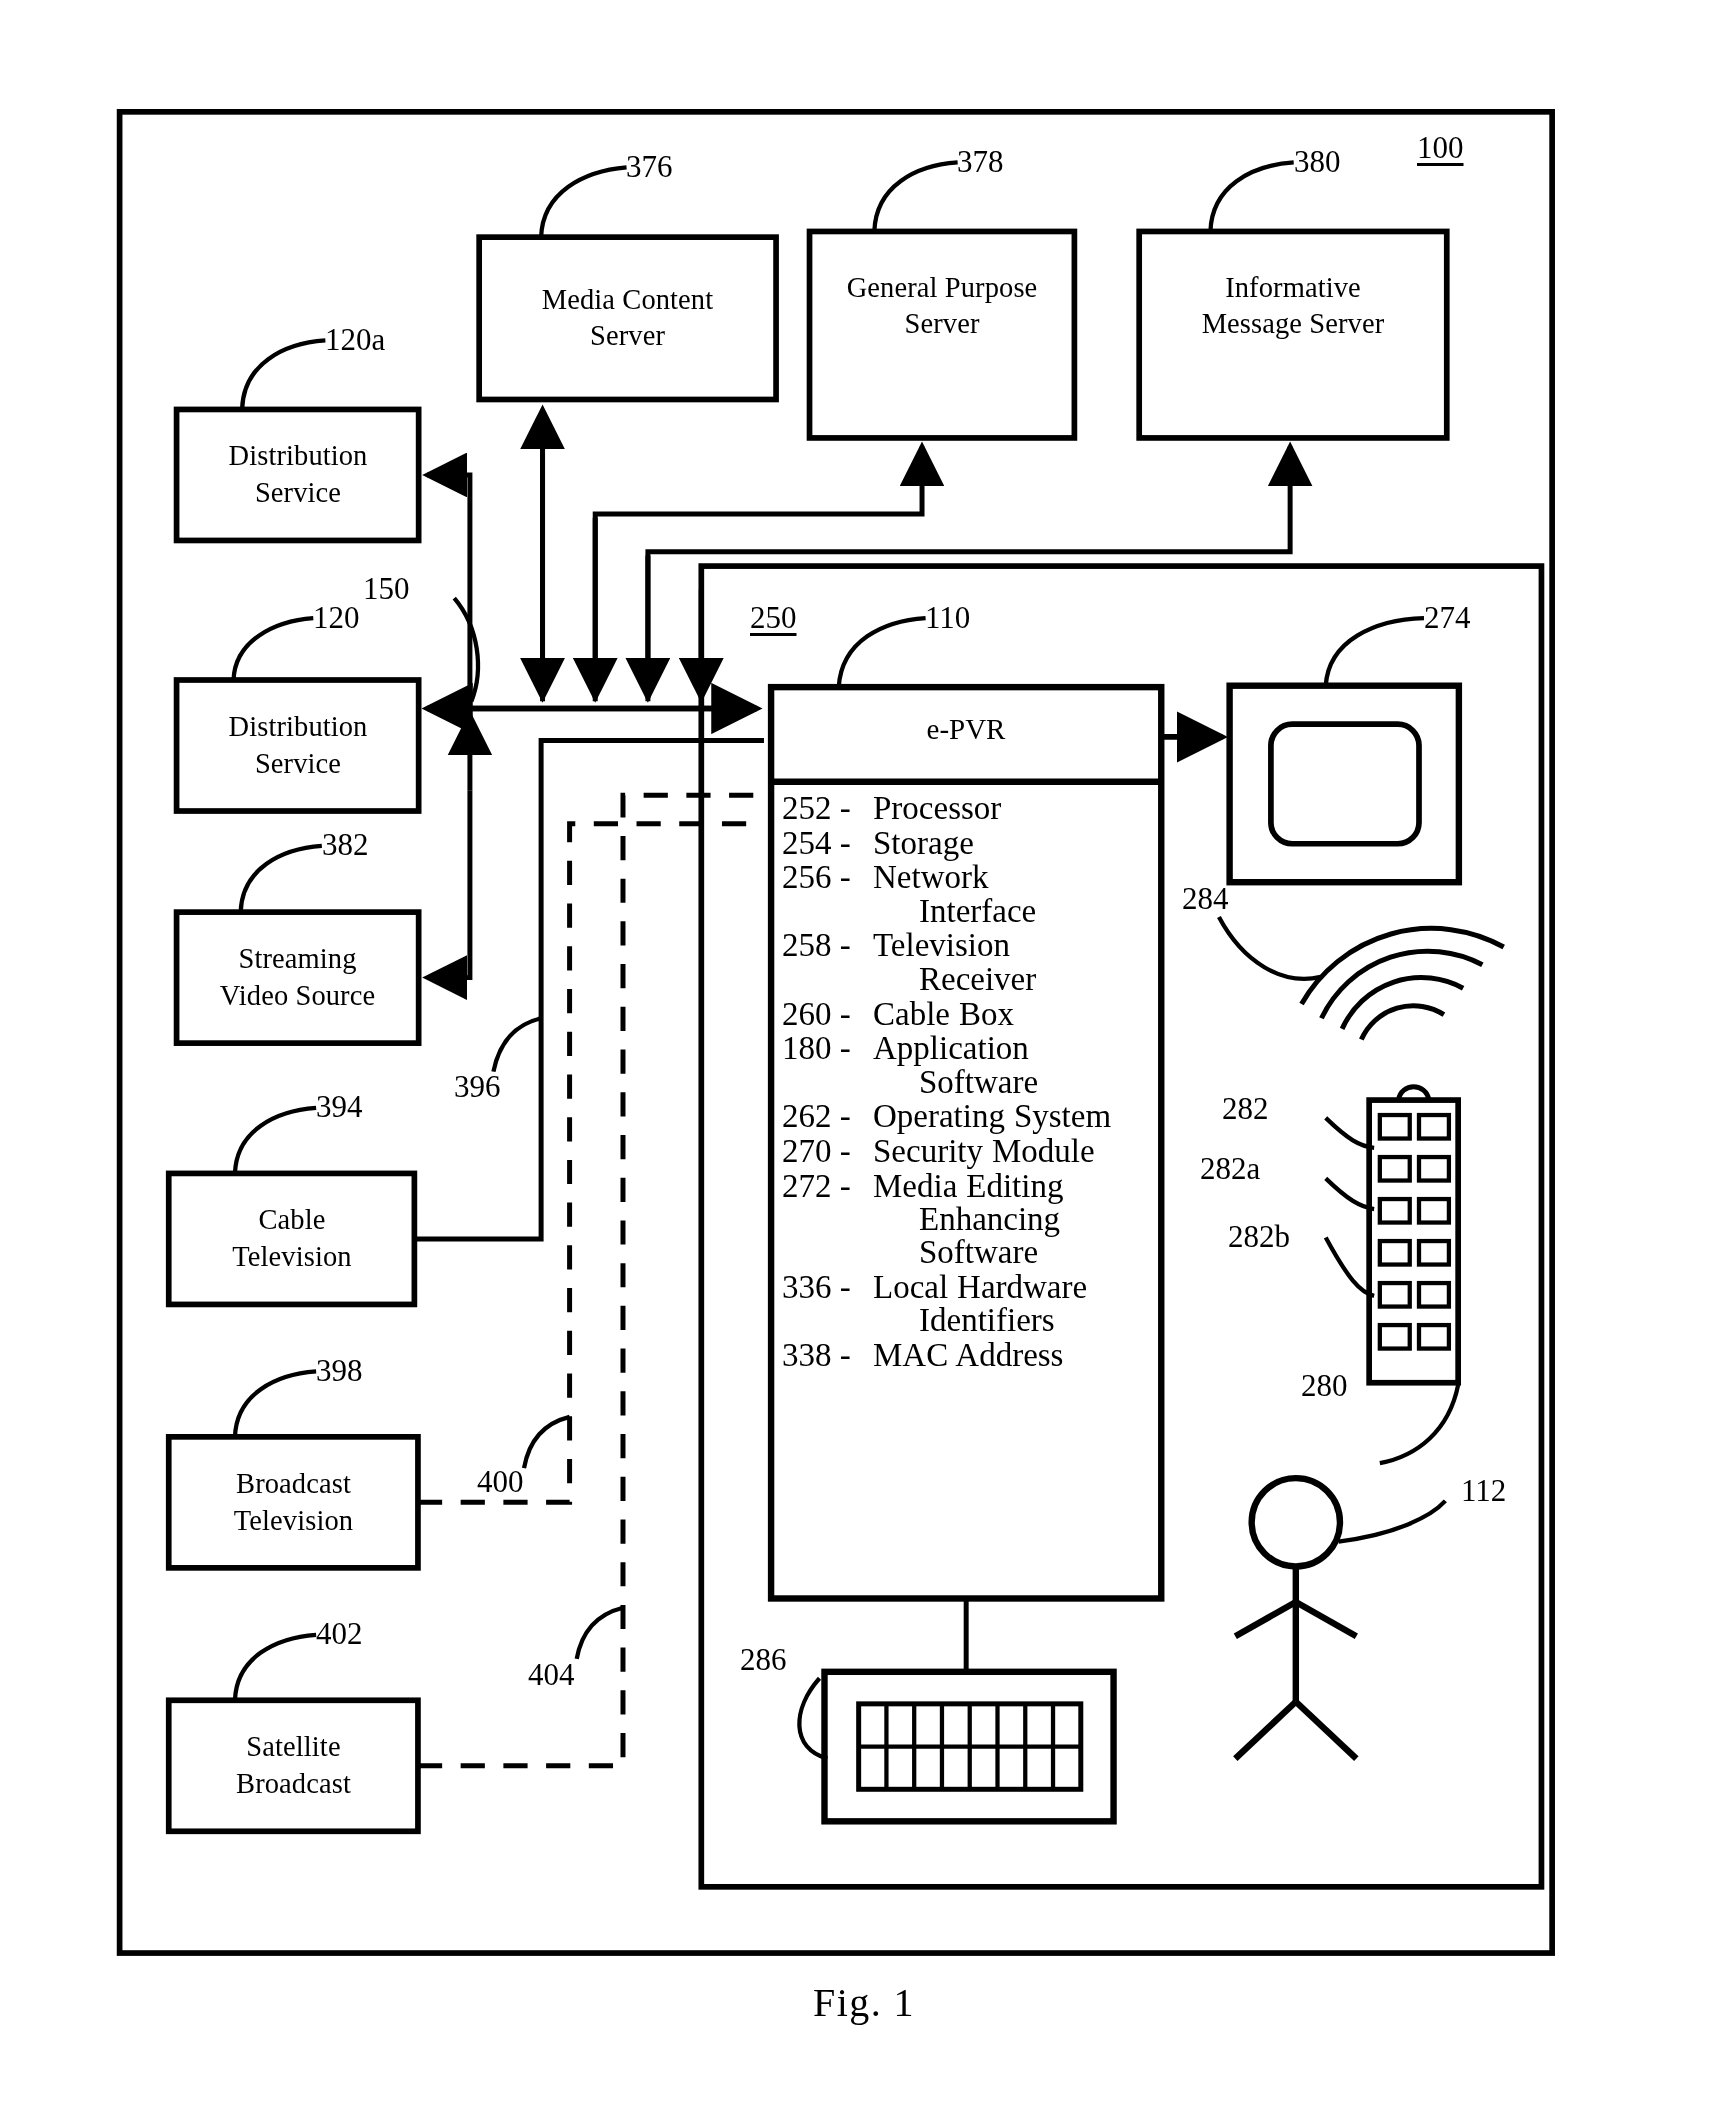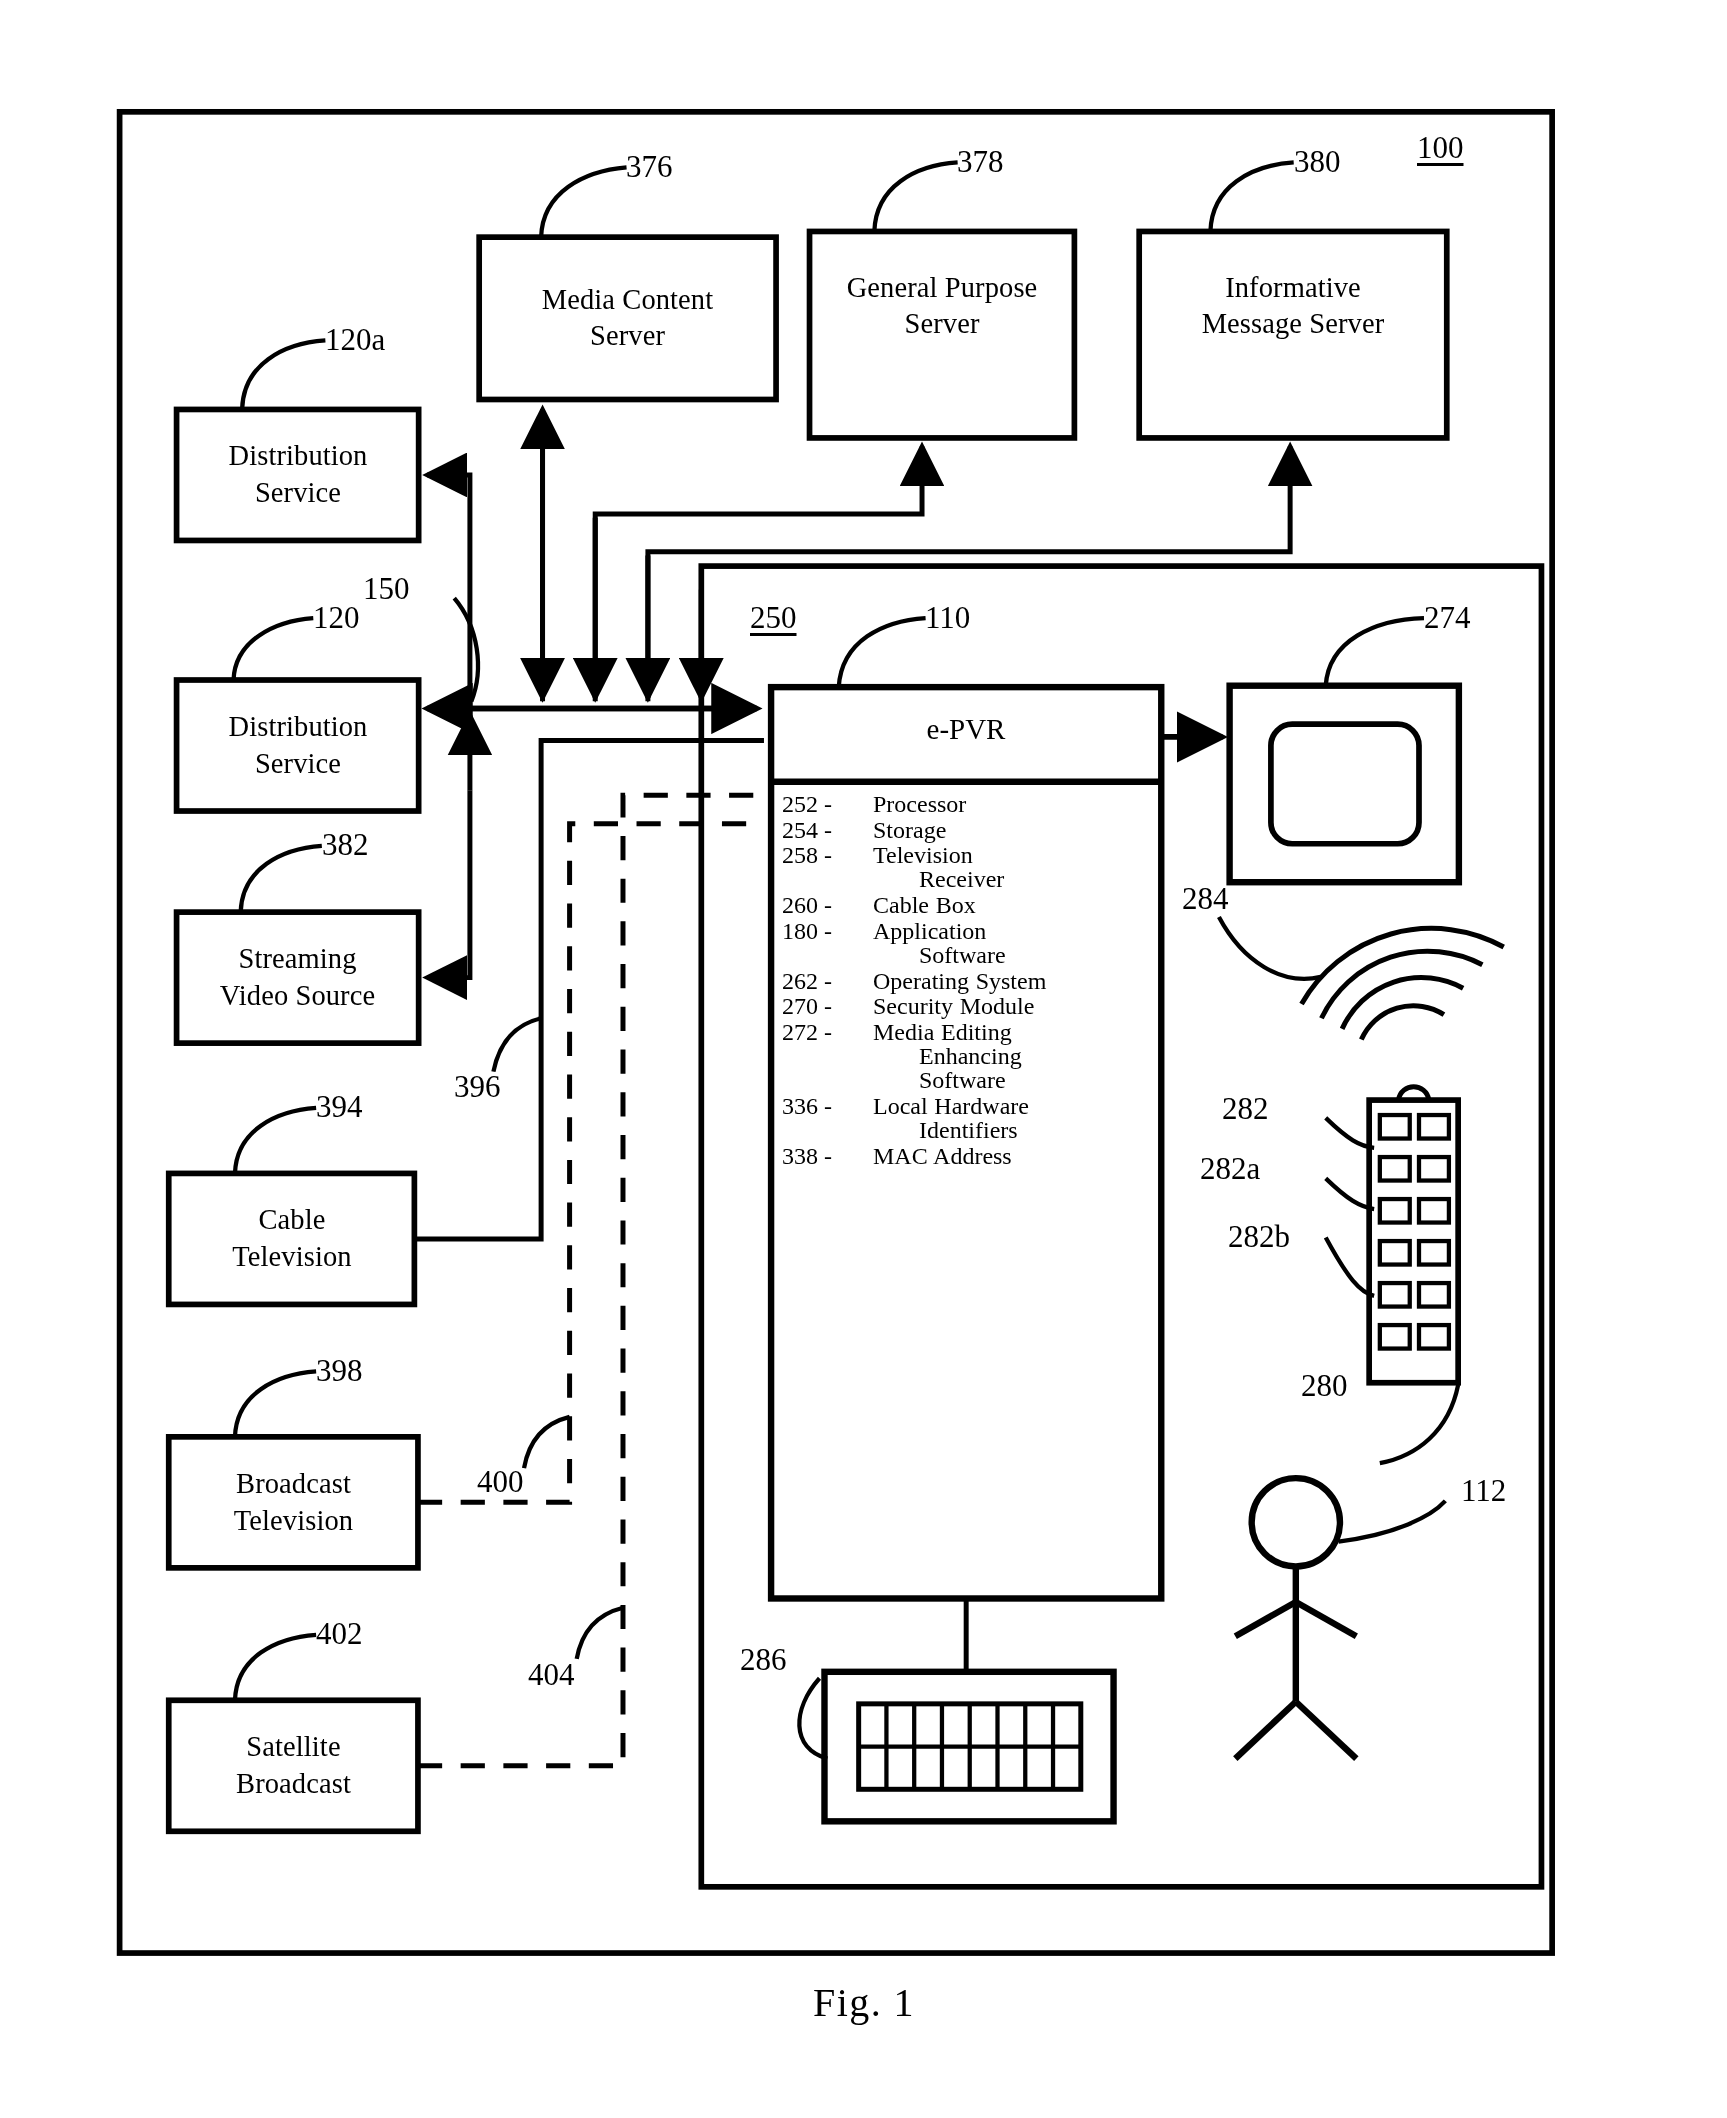--- a/index.html
+++ b/index.html
@@ -55,21 +55,21 @@
     font-size: 29px;
     text-align: center;
     line-height: 1;
   }
 
   #comp-list {
     position: absolute;
     left: 782px;
     top: 792px;
     width: 363px;
-    font-size: 24px;
+    font-size: 33px;
     line-height: 1.01;
   }
   #comp-list .comp-row {
     display: flex;
     flex-direction: row;
     align-items: flex-start;
     margin-bottom: 1.4px;
   }
   #comp-list .comp-num {
     width: 91px;
@@ -288,20 +288,24 @@
   <div id="comp-list">
       <div class="comp-row">
         <div class="comp-num">252 -</div>
         <div class="comp-name"><span>Processor</span></div>
       </div>
       <div class="comp-row">
         <div class="comp-num">254 -</div>
         <div class="comp-name"><span>Storage</span></div>
       </div>
       <div class="comp-row">
+        <div class="comp-num">256 -</div>
+        <div class="comp-name"><span>Network</span><span class="wrap2">Interface</span></div>
+      </div>
+      <div class="comp-row">
         <div class="comp-num">258 -</div>
         <div class="comp-name"><span>Television</span><span class="wrap2">Receiver</span></div>
       </div>
       <div class="comp-row">
         <div class="comp-num">260 -</div>
         <div class="comp-name"><span>Cable Box</span></div>
       </div>
       <div class="comp-row">
         <div class="comp-num">180 -</div>
         <div class="comp-name"><span>Application</span><span class="wrap2">Software</span></div>

